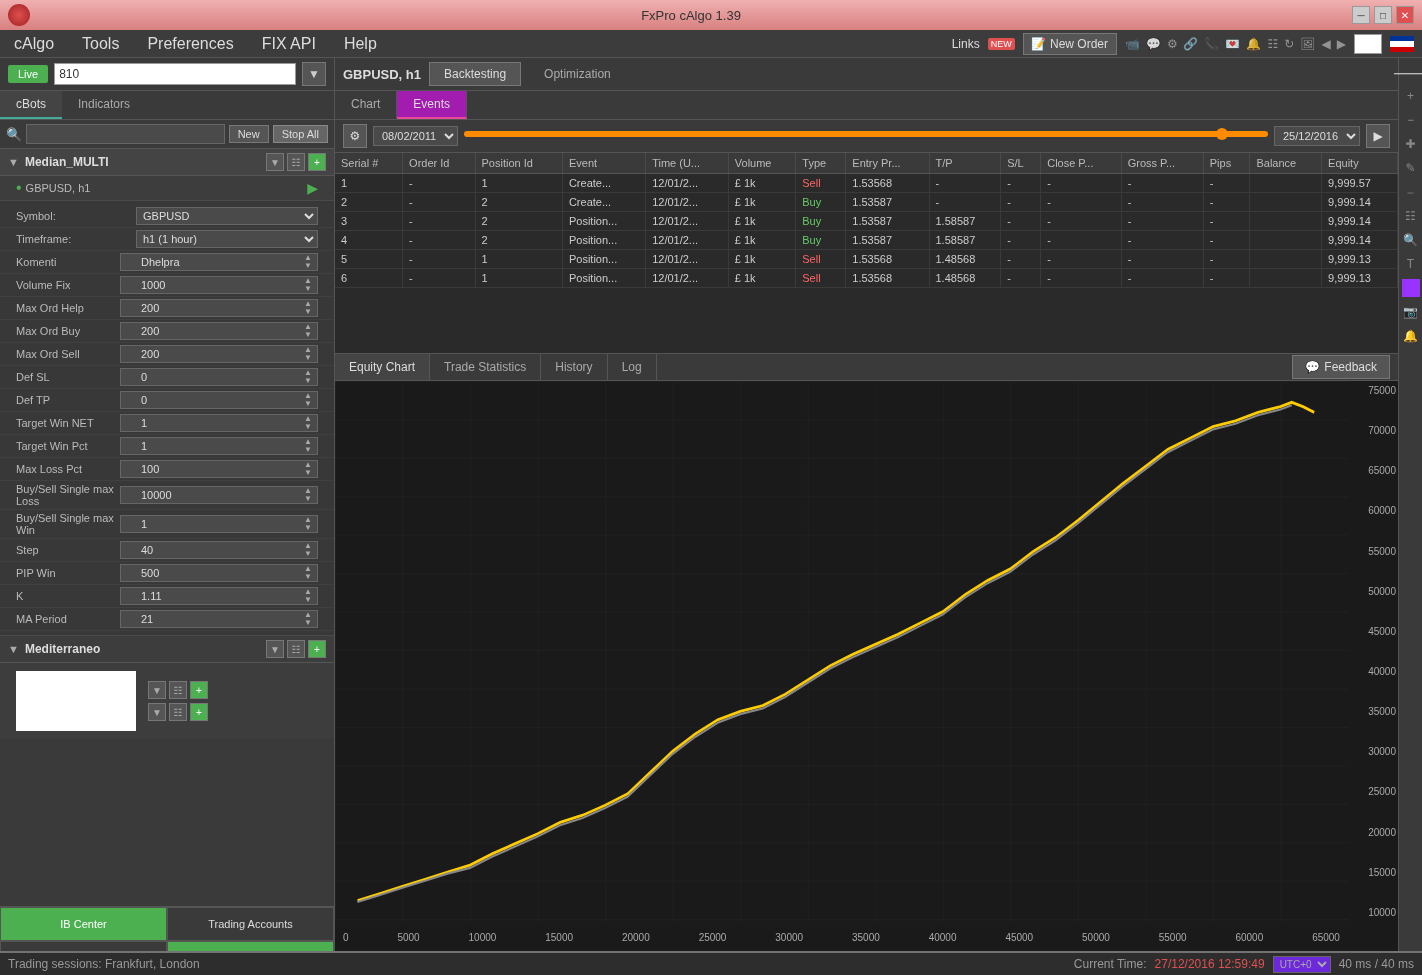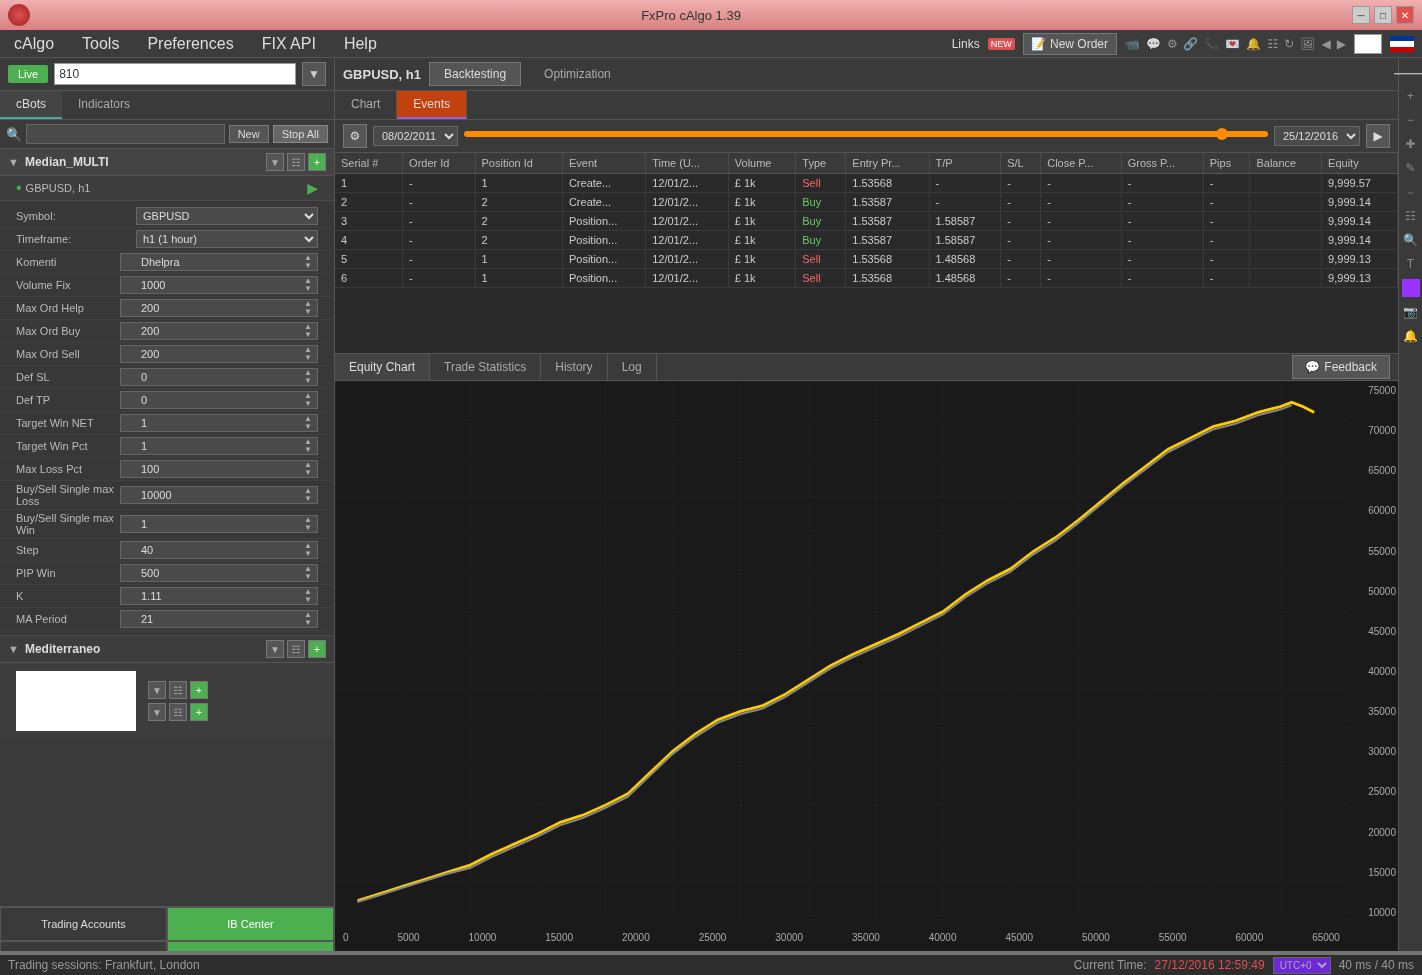--- a/index.html
+++ b/index.html
@@ -159,21 +159,21 @@
     .bottom-btn.dark { background: #3a3a3a; color: #ddd; }
     .bottom-btn.green { background: #4CAF50; color: white; }
 
     
     #statusbar {
       background: #2d2d2d;
       height: 24px;
       display: flex;
       align-items: center;
       padding: 0 8px;
-      border-top: 4px solid #737373;
+      border-top: 2px solid #737373;
       color: #999;
       font-size: 11px;
       position: absolute;
       bottom: 0;
       left: 0;
       right: 0;
     }
     .status-right { margin-left: auto; display: flex; align-items: center; gap: 8px; }
     .time-highlight { color: #e05050; }
 
@@ -664,39 +664,39 @@
             <div class="bot-control-btn">▼</div>
             <div class="bot-control-btn">☷</div>
             <div class="bot-control-btn green">+</div>
           </div>
         </div>
       </div>
 
     </div>
 
     <div id="bottom-buttons">
+      <div class="bottom-btn green">IB Center</div>
       <div class="bottom-btn dark">Trading Accounts</div>
-      <div class="bottom-btn green">IB Center</div>
       <div class="bottom-btn dark">Deposit / Withdrawal</div>
       <div class="bottom-btn green">FIX API</div>
     </div>
 
   </div>
 
   <div id="content">
 
     <div id="chart-header">
       <span class="pair-label">GBPUSD, h1</span>
       <div class="header-tab active">Backtesting</div>
       <div class="header-tab">Optimization</div>
     </div>
 
     <div style="display:flex;align-items:center;background:#3a3a3a;border-bottom:1px solid #555;">
       <div class="sub-tab">Chart</div>
-      <div class="sub-tab active" style="border-bottom:2px solid #8b5cf6;background:#c2410c;color:#ddd;">Events</div>
+      <div class="sub-tab active" style="border-bottom:2px solid #ec4899;background:#a21caf;color:#ddd;">Events</div>
     </div>
 
     <div id="date-controls">
       <div class="settings-icon-btn">⚙</div>
       <select class="date-select">
         <option>08/02/2011</option>
       </select>
       <div class="date-slider-container">
         <input type="range" min="0" max="100" value="95" style="width: 100%;">
       </div>

